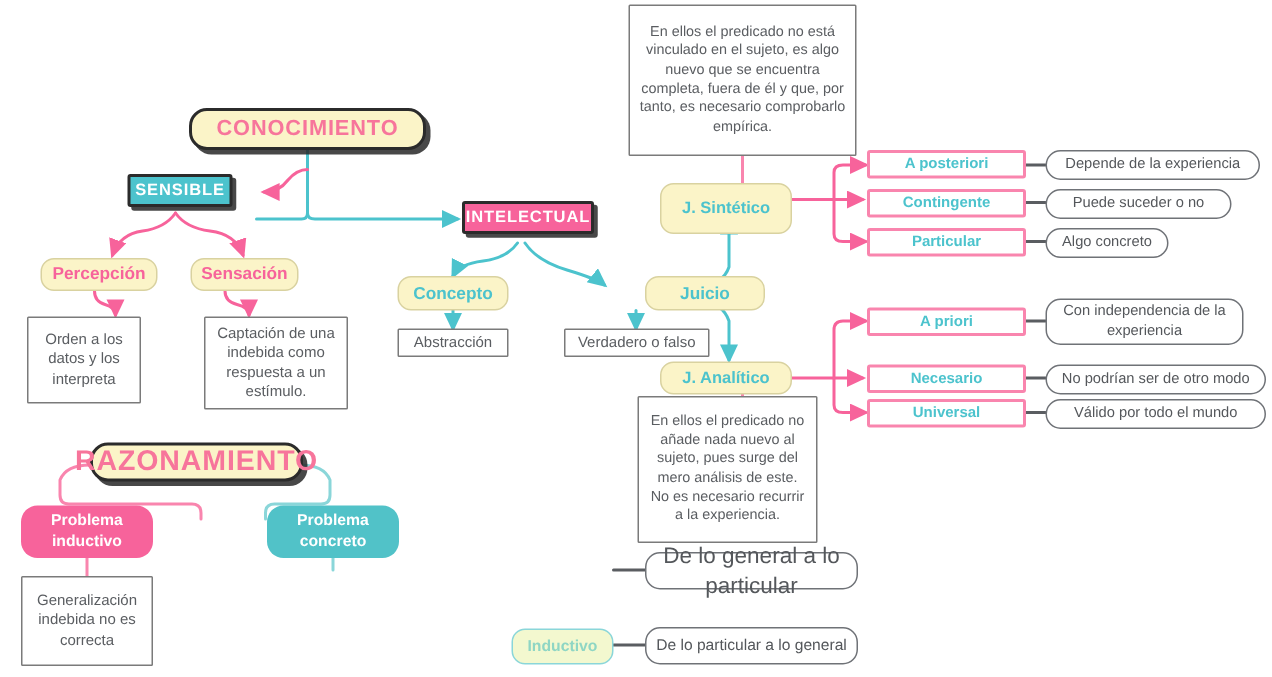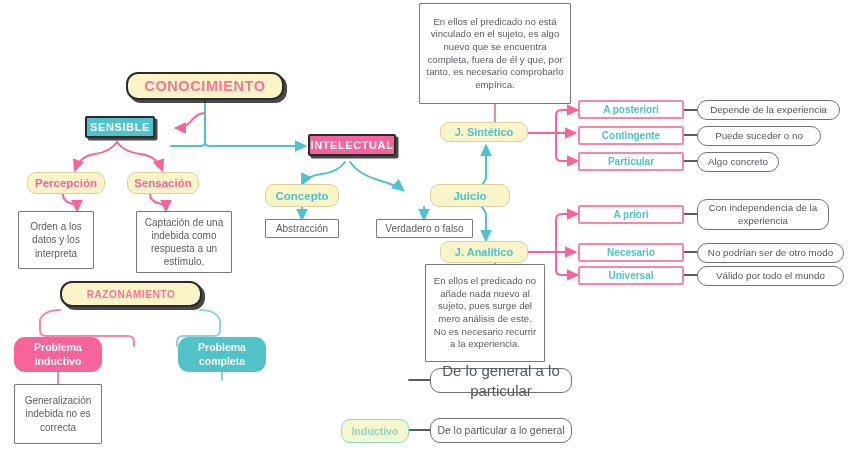--- a/index.html
+++ b/index.html
@@ -176,21 +176,21 @@
     <span>Juicio</span>
   </div>
   <div class="node desc" style="left:376px;top:219px;width:97px;height:19px;font-size:10px;">
     <span>Verdadero o falso</span>
   </div>
 
   <div class="node desc" style="left:419px;top:3px;width:152px;height:101px;font-size:9.6px;">
     <span>En ellos el predicado no está vinculado en el sujeto, es algo nuevo que se encuentra completa, fuera de él y que, por tanto, es necesario comprobarlo empírica.</span>
   </div>
 
-  <div class="node chip chip-tealtext" style="left:440px;top:122px;width:88px;height:20px;font-size:11px;text-align:center;">
+  <div class="node chip chip-tealtext" style="left:440px;top:122px;width:88px;height:34px;font-size:11px;text-align:center;">
     <span>J. Sintético</span>
   </div>
 
   <div class="node chip-outline-pink" style="left:578px;top:100px;width:106px;height:19px;font-size:10px;">
     <span>A posteriori</span>
   </div>
   <div class="node desc-round" style="left:697px;top:100px;width:143px;height:20px;font-size:9.8px;">
     <span>Depende de la experiencia</span>
   </div>
 
@@ -230,33 +230,33 @@
     <span>No podrían ser de otro modo</span>
   </div>
 
   <div class="node chip-outline-pink" style="left:578px;top:266px;width:106px;height:19px;font-size:10px;">
     <span>Universal</span>
   </div>
   <div class="node desc-round" style="left:697px;top:266px;width:147px;height:20px;font-size:9.8px;">
     <span>Válido por todo el mundo</span>
   </div>
 
-  <div class="node hdr hdr-yellow" style="left:60px;top:281px;width:142px;height:26px;font-size:10px;">
+  <div class="node hdr hdr-yellow" style="left:60px;top:295px;width:142px;height:26px;font-size:19px;">
     <span>RAZONAMIENTO</span>
   </div>
 
   <div class="node chip-solid-pink" style="left:14px;top:337px;width:88px;height:35px;font-size:10.5px;">
     <span>Problema inductivo</span>
   </div>
   <div class="node desc" style="left:14px;top:384px;width:88px;height:60px;font-size:10px;">
     <span>Generalización indebida no es correcta</span>
   </div>
 
   <div class="node chip-solid-teal" style="left:178px;top:337px;width:88px;height:35px;font-size:10.5px;">
-    <span>Problema completa</span>
+    <span>Problema concreto</span>
   </div>
 
   <div class="node desc-round" style="left:430px;top:368px;width:142px;height:25px;font-size:15px;">
     <span>De lo general a lo particular</span>
   </div>
 
   <div class="node chip-pale-teal" style="left:341px;top:419px;width:68px;height:24px;font-size:10.5px;">
     <span>Inductivo</span>
   </div>
   <div class="node desc-round" style="left:430px;top:418px;width:142px;height:25px;font-size:10.4px;">

